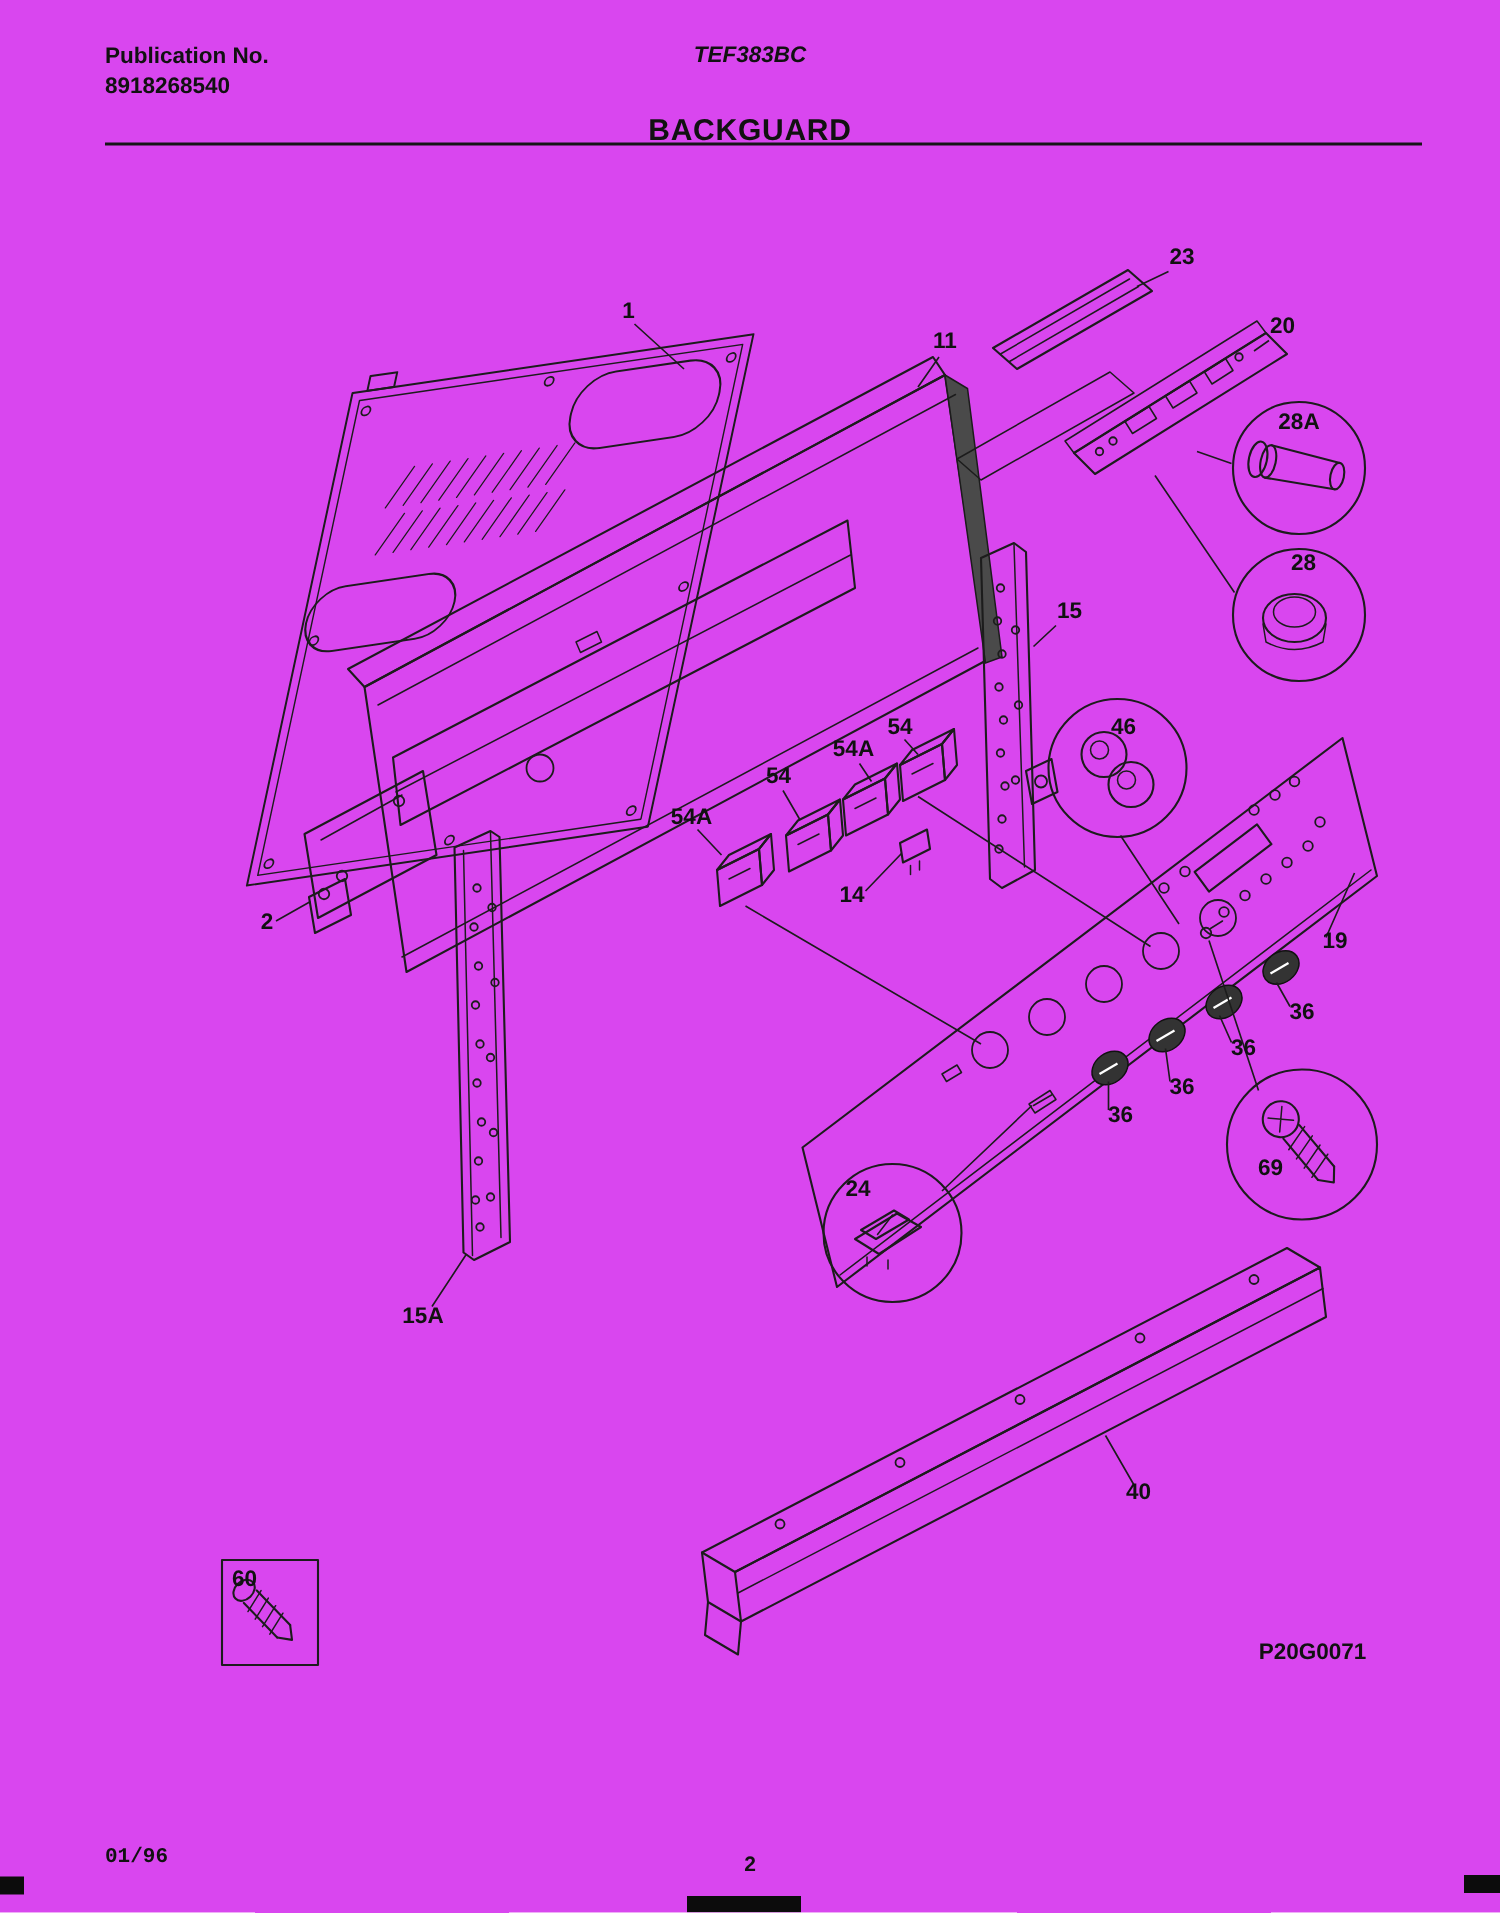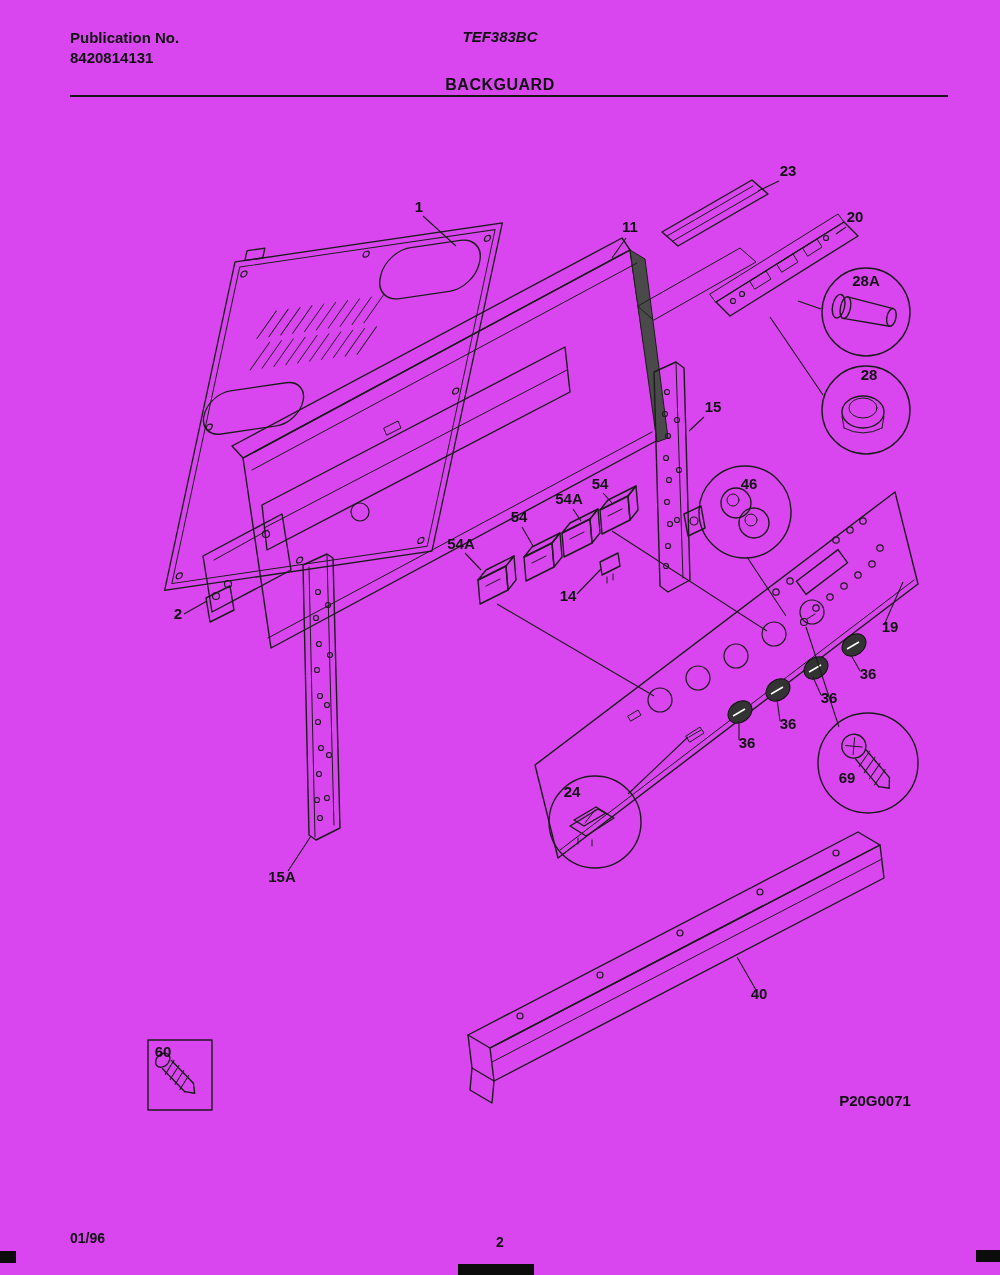--- a/index.html
+++ b/index.html
@@ -3,23 +3,23 @@
 <meta charset="utf-8">
 <style>
   html,body { margin:0; padding:0; background:#ffffff; }
   .page {
     position:relative; width:1000px; height:1275px; background:#d946ef;
     font-family:"Liberation Sans", sans-serif; color:#111; overflow:hidden;
   }
   .abs { position:absolute; }
   .hdr-left { left:70px; top:28px; font-weight:bold; font-size:15px; line-height:20px; }
   .hdr-model { left:0; right:0; top:28px; text-align:center; font-weight:bold; font-size:15px;font-style:italic; }
-  .hdr-title { left:0; right:0; top:76px; text-align:center; font-weight:bold; font-size:16px; letter-spacing:0.5px; }
+  .hdr-title { left:0; right:0; top:76px; text-align:center; font-weight:bold; font-size:20px; letter-spacing:0.5px; }
   .hdr-rule { left:70px; top:95px; width:878px; height:2px; background:#161616; }
-  .ftr-date { left:70px; top:1230px; font-weight:bold; font-size:14px; }
+  .ftr-date { left:70px; top:1230px; font-weight:bold; font-size:14px;font-family:Liberation Mono, monospace; }
   .ftr-page { left:0; right:0; top:1234px; text-align:center; font-weight:bold; font-size:14px; }
   .mark { background:#0c0c0c; }
   .m1 { left:0; top:1251px; width:16px; height:12px; }
   .m2 { left:458px; top:1264px; width:76px; height:11px; }
   .m3 { left:976px; top:1250px; width:24px; height:12px; }
 
   svg text { font-family:"Liberation Sans", sans-serif; font-weight:bold; font-size:15px; fill:#111; text-anchor:middle; }
   .ln   { fill:none; stroke:#1c1c1c; stroke-width:1.4; stroke-linejoin:round; stroke-linecap:round; }
   .thin { stroke-width:1; }
   .leader { stroke:#1c1c1c; stroke-width:1.1; fill:none; }
@@ -28,21 +28,21 @@
   .knob { fill:#333; stroke:#111; stroke-width:1; }
   .kline { stroke:#fff; stroke-width:1.5; fill:none; }
 </style>
 </head>
 <body>
 
 <div class="page">
 
   <div class="abs hdr-left">
     <div>Publication No.</div>
-    <div>8420814131</div>
+    <div>8918268540</div>
   </div>
   <div class="abs hdr-model">TEF383BC</div>
   <div class="abs hdr-title">BACKGUARD</div>
   <div class="abs hdr-rule"></div>
 
   <svg class="abs" style="left:0; top:0;" width="1000" height="1275" viewBox="0 0 1000 1275">
 
     <defs>
       <g id="swbox" class="ln">
         <path d="M0,14 L28,0 L30,24 L2,38 Z"></path>

